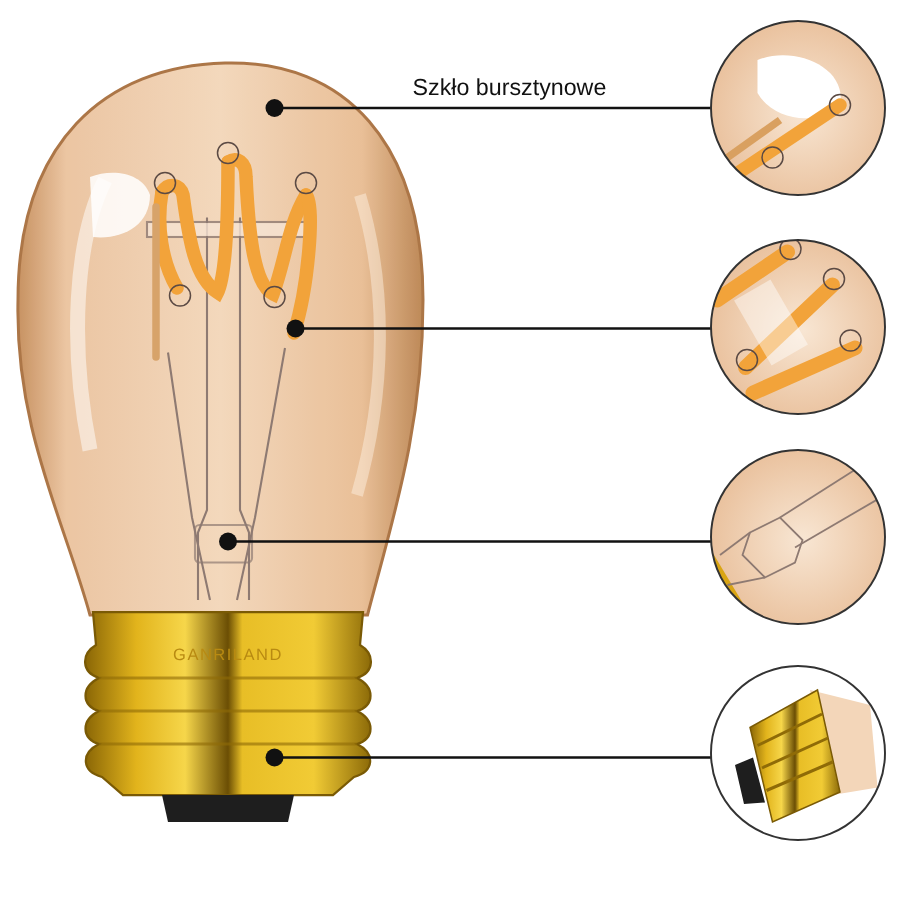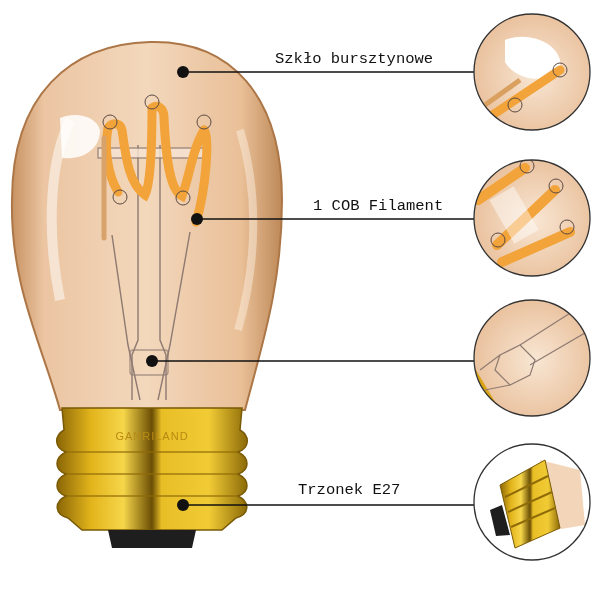--- a/index.html
+++ b/index.html
@@ -1,21 +1,21 @@
 <!DOCTYPE html>
 <html><head>
   <meta charset="utf-8">
   <style>
     html, body { margin: 0; padding: 0; background: #ffffff; }
     body { width: 600px; height: 600px; position: relative; overflow: hidden;
            font-family: "Liberation Sans", sans-serif; }
     .stage { position: absolute; left: 0; top: 0; width: 600px; height: 600px; }
     svg.art { position: absolute; left: 0; top: 0; }
     .label { position: absolute; font-size: 15.5px; color: #111111; white-space: nowrap;
-             font-family: Liberation Mono, monospace; }
+             font-family: Liberation Sans, sans-serif; }
   </style>
 </head>
 <body>
 
 <div class="stage">
 
   <svg class="art" width="600" height="600" viewBox="0 0 600 600">
     <defs>
       <linearGradient id="glassGrad" x1="0" x2="1" y1="0" y2="0">
         <stop offset="0" stop-color="#C58D5A"></stop>
@@ -151,15 +151,13 @@
         <path d="M 540 460 L 580 470 L 585 525 L 555 530 Z" fill="#F3D6B9"></path>
         <path d="M 500 485 L 545 460 L 560 528 L 515 548 Z" fill="url(#goldGrad)" stroke="#7A5A05" stroke-width="1"></path>
         <path d="M 505 497 L 548 476 M 508 512 L 552 492 M 511 527 L 555 508" stroke="#8F6B07" stroke-width="2"></path>
         <path d="M 490 510 L 502 505 L 510 535 L 496 536 Z" fill="#1E1E1E"></path>
       </g>
       <circle cx="532" cy="502" r="58" fill="none" stroke="#333333" stroke-width="1.3"></circle>
     </g>
   </svg>
 
   <div class="label" style="left:275px; top:50px;">Szkło bursztynowe</div>
-  <div class="label" style="left:313px; top:197px;">1 COB Filament</div>
-  <div class="label" style="left:298px; top:481px;">Trzonek E27</div>
 </div>
 
 </body></html>

